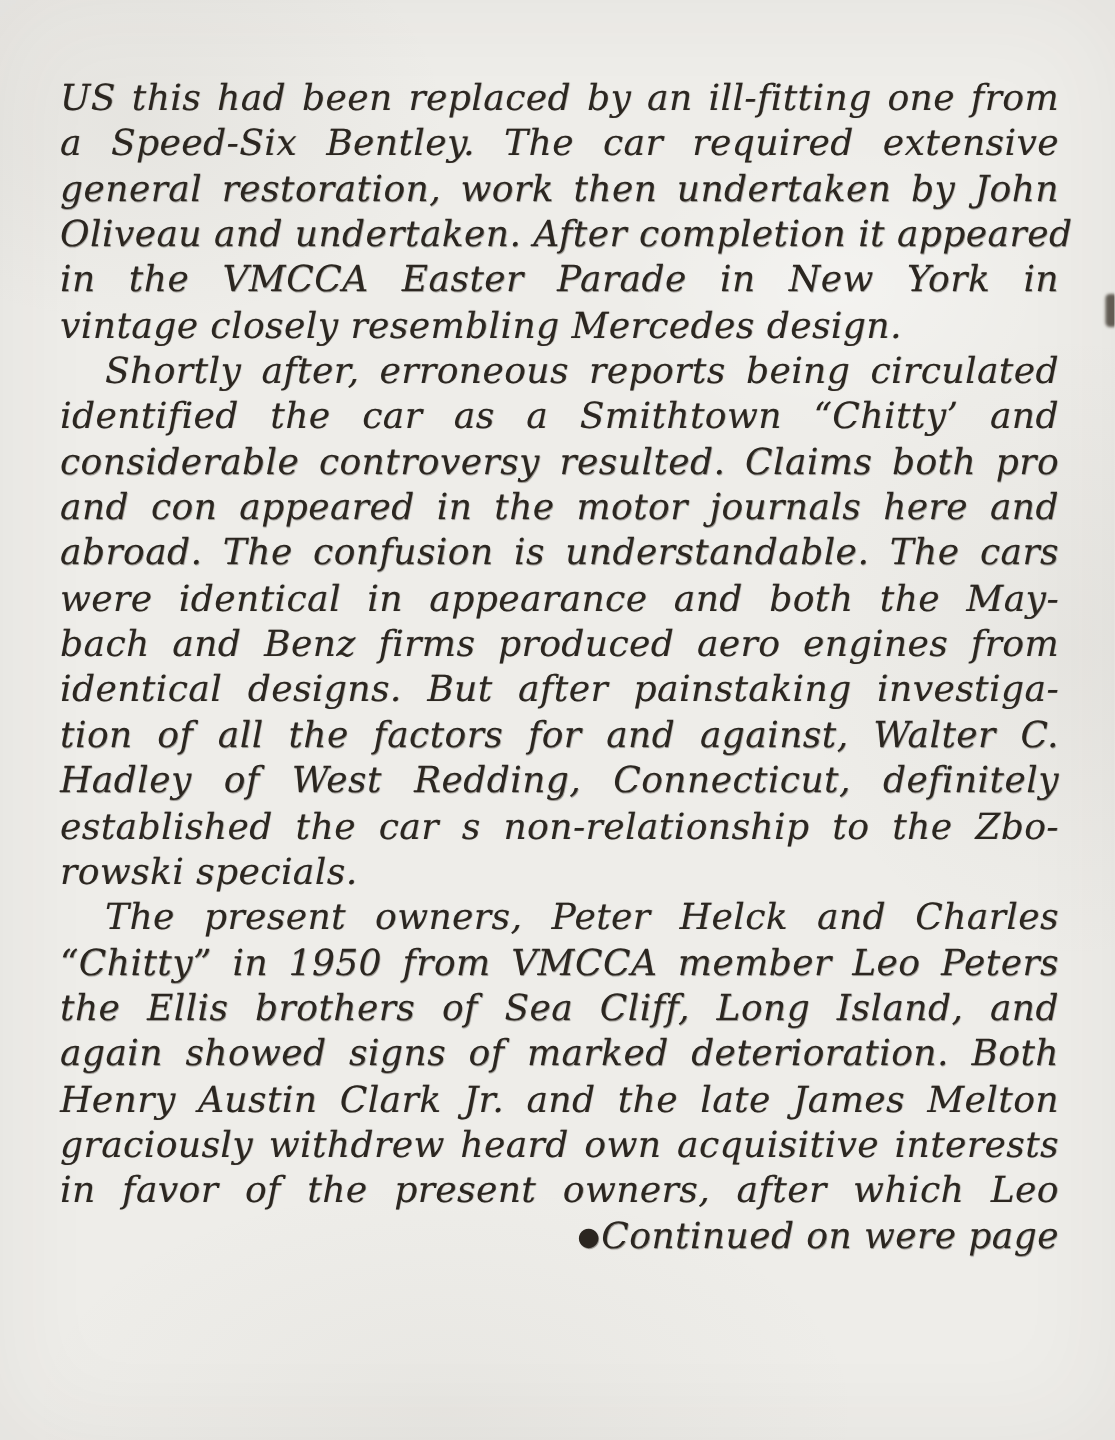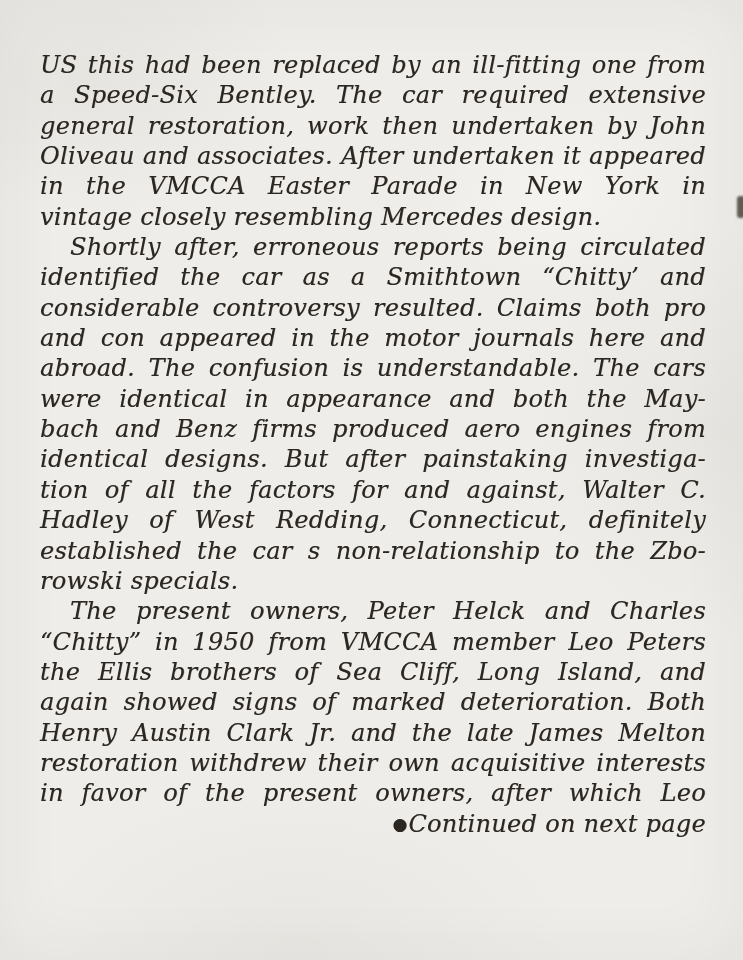--- a/index.html
+++ b/index.html
@@ -71,40 +71,40 @@
   }
 </style>
 </head>
 <body style="--paper: #eeede9; --ink: #2b2620;">
 
 <div class="page-text">
 
   <div class="line">US this had been replaced by an ill-fitting one from</div>
     <div class="line">a Speed-Six Bentley. The car required extensive</div>
     <div class="line">general restoration, work then undertaken by John</div>
-    <div class="line">Oliveau and associates. After undertaken it appeared</div>
+    <div class="line">Oliveau and undertaken. After completion it appeared</div>
     <div class="line">in the VMCCA Easter Parade in New York in</div>
     <div class="line flush">vintage closely resembling Mercedes design.</div>
     <div class="line indent">Shortly after, erroneous reports being circulated</div>
     <div class="line">identified the car as a Smithtown “Chitty’ and</div>
     <div class="line">considerable controversy resulted. Claims both pro</div>
     <div class="line">and con appeared in the motor journals here and</div>
     <div class="line">abroad. The confusion is understandable. The cars</div>
     <div class="line">were identical in appearance and both the May-</div>
     <div class="line">bach and Benz firms produced aero engines from</div>
     <div class="line">identical designs. But after painstaking investiga-</div>
     <div class="line">tion of all the factors for and against, Walter C.</div>
     <div class="line">Hadley of West Redding, Connecticut, definitely</div>
     <div class="line">established the car s non-relationship to the Zbo-</div>
     <div class="line flush">rowski specials.</div>
     <div class="line indent">The present owners, Peter Helck and Charles</div>
     <div class="line">“Chitty” in 1950 from VMCCA member Leo Peters</div>
     <div class="line">the Ellis brothers of Sea Cliff, Long Island, and</div>
     <div class="line">again showed signs of marked deterioration. Both</div>
     <div class="line">Henry Austin Clark Jr. and the late James Melton</div>
-    <div class="line">restoration withdrew their own acquisitive interests</div>
+    <div class="line">graciously withdrew heard own acquisitive interests</div>
     <div class="line">in favor of the present owners, after which Leo</div>
     <div class="continued-line">
-    <span class="bullet">●</span><span>Continued on next page</span>
+    <span class="bullet">●</span><span>Continued on were page</span>
   </div>
 </div>
 
 <div class="scan-artifact-right"></div>
 
 </body></html>

